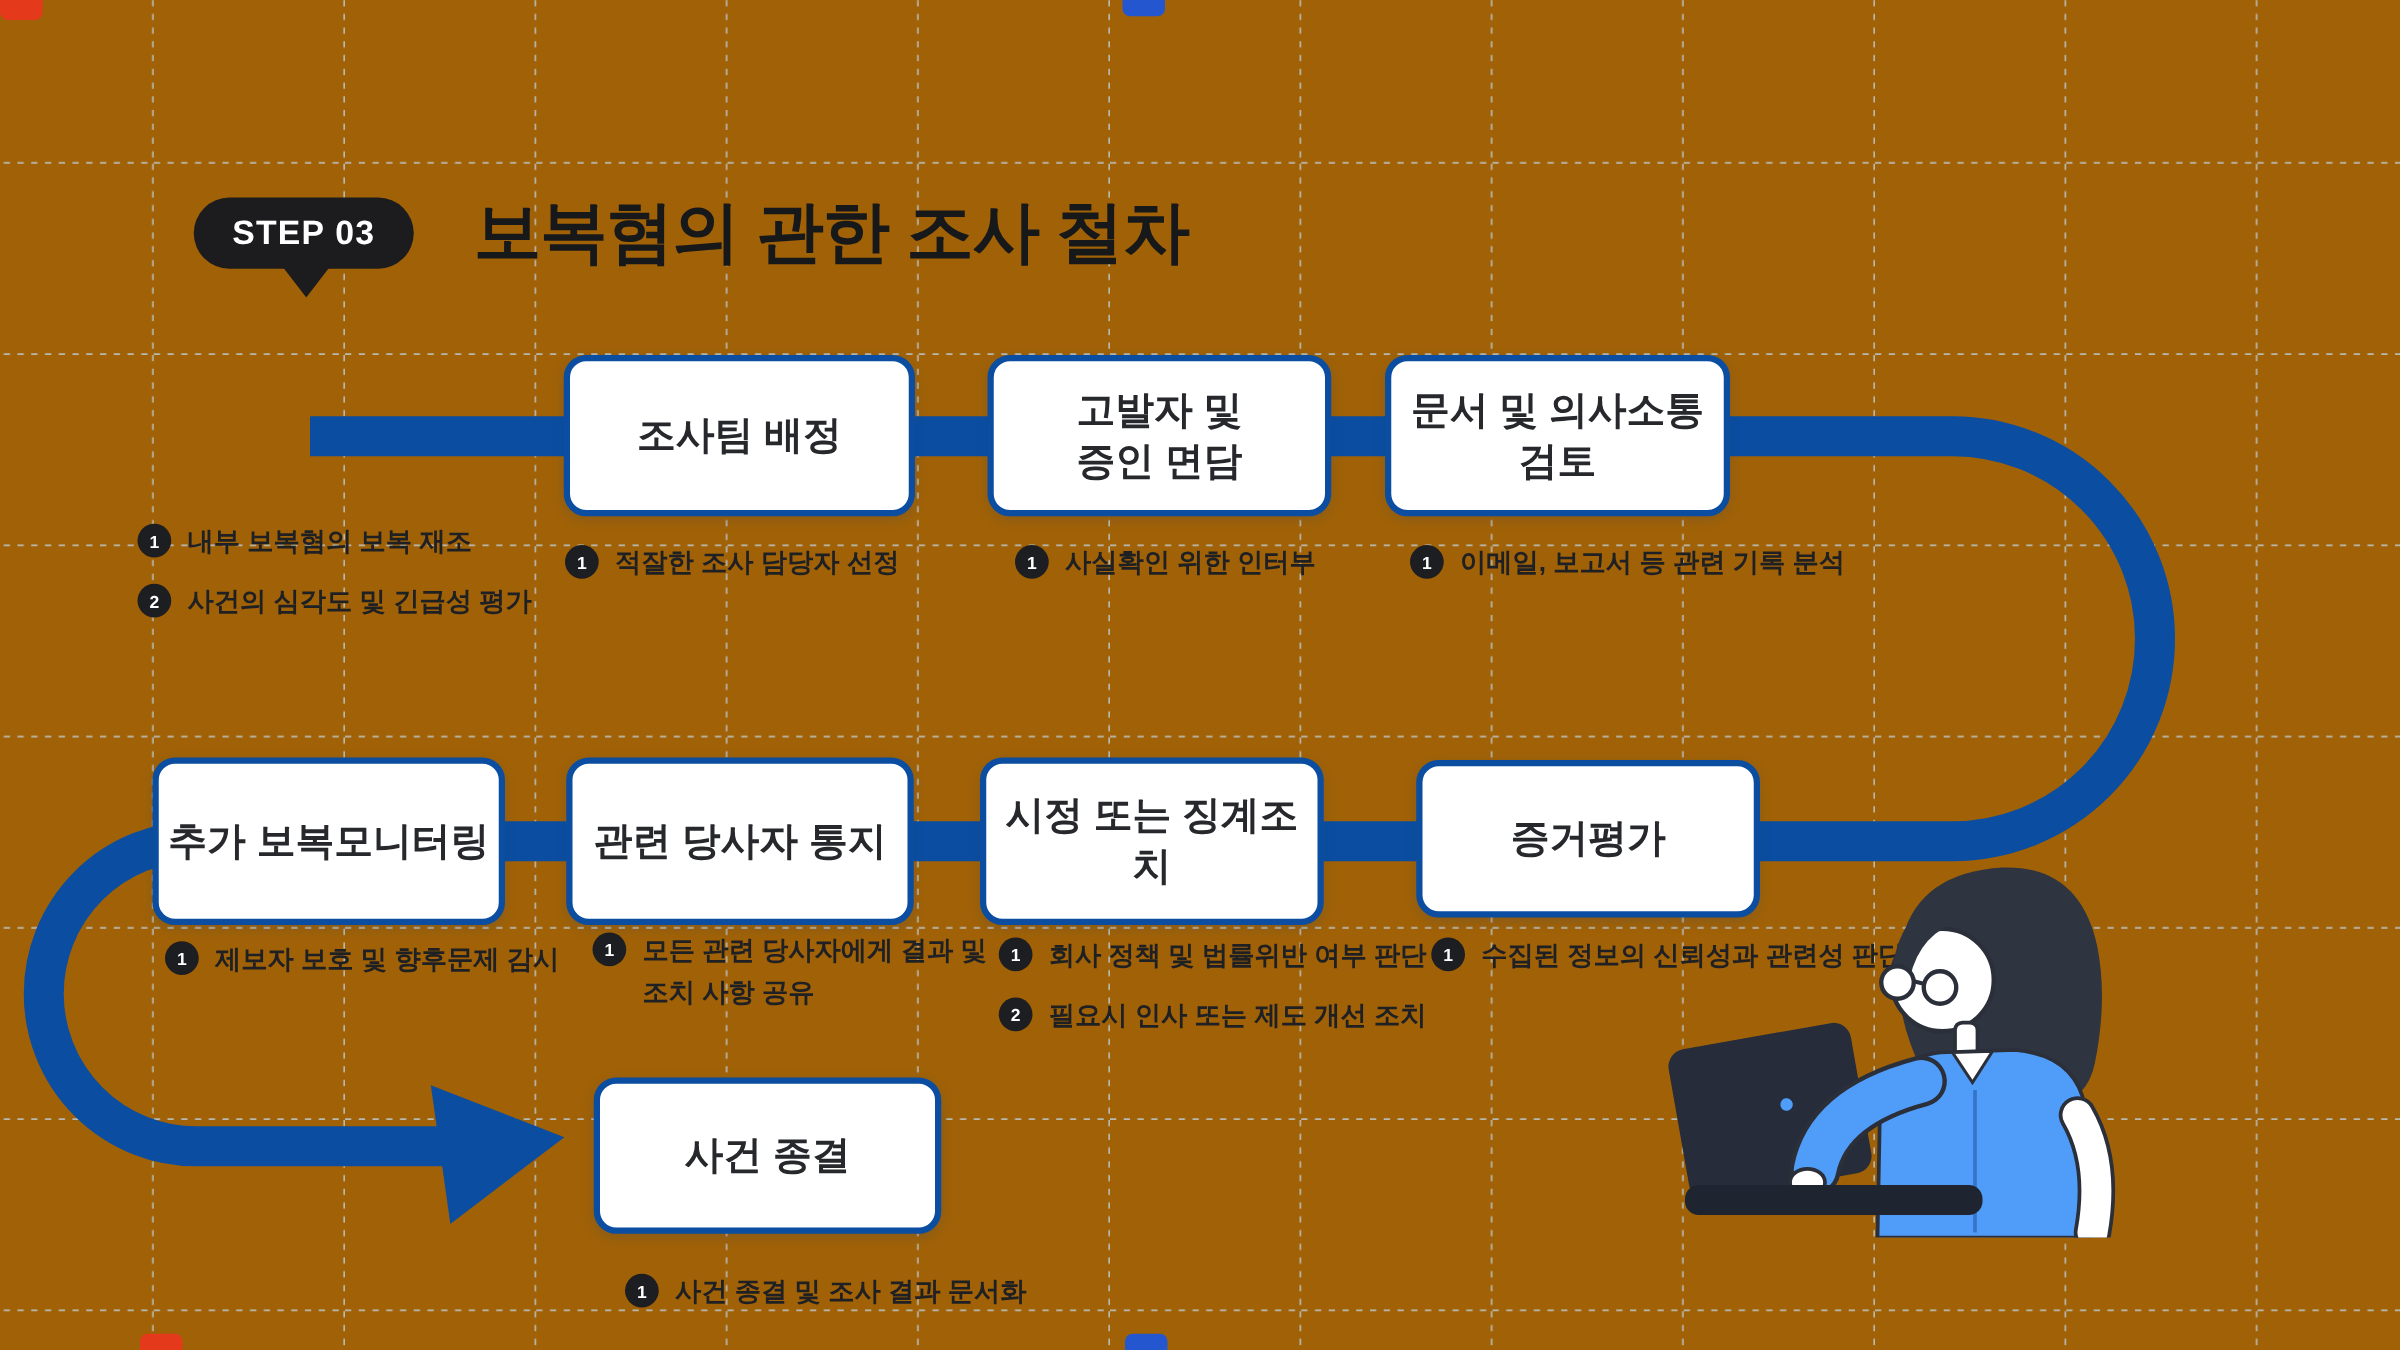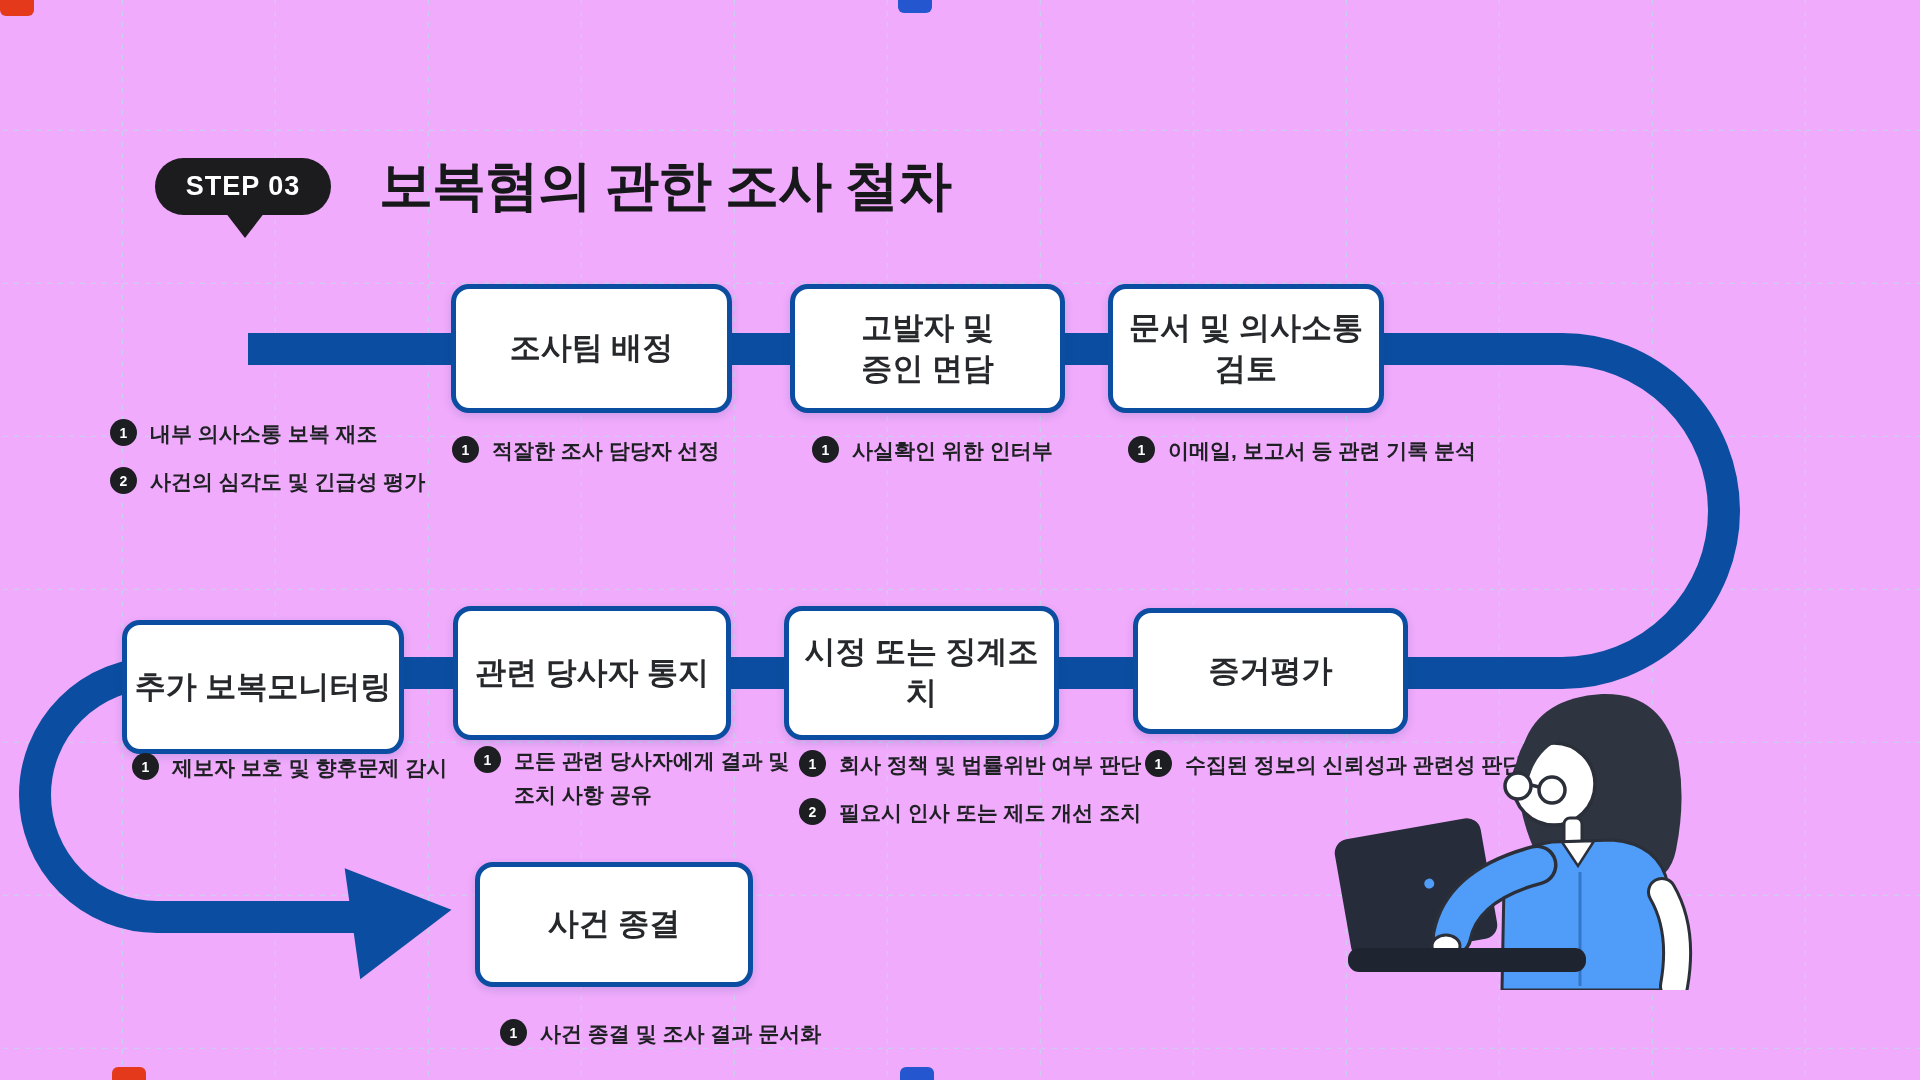--- a/index.html
+++ b/index.html
@@ -1,21 +1,21 @@
 <!DOCTYPE html>
 <html><head>
 <meta charset="utf-8">
 <style>
   html,body{margin:0;padding:0;}
   body{
     width:1920px;height:1080px;overflow:hidden;
     background:#d9e9f6;
     font-family:"Liberation Sans","DejaVu Sans",sans-serif;
   }
-  .stage{position:relative;width:1920px;height:1080px;background:#f0abfc;}
+  .stage{position:relative;width:1920px;height:1080px;background:#a16207;}
   svg.layer{position:absolute;left:0;top:0;}
   .grid-layer{z-index:1;}
   .flow-layer{z-index:2;}
 
   
   .header{position:absolute;left:155px;top:150px;display:flex;align-items:center;gap:48px;z-index:4;}
   .badge{
     position:relative;width:176px;height:57px;background:#1c1c1e;color:#fff;
     border-radius:30px;display:flex;align-items:center;justify-content:center;
     font-size:27px;font-weight:800;letter-spacing:1px;
@@ -88,21 +88,21 @@
 증인 면담</span>
   </div>
   <div class="node" style="left:1108px;top:284px;width:276px;height:129px;">
     <span>문서 및 의사소통
 검토</span>
   </div>
 
   <div class="bullets" style="left:110px;top:417px;">
     <div class="bullet">
       <span class="bnum">1</span>
-      <span class="btext">내부 의사소통 보복 재조</span>
+      <span class="btext">내부 보복혐의 보복 재조</span>
     </div>
     <div class="bullet">
       <span class="bnum">2</span>
       <span class="btext">사건의 심각도 및 긴급성 평가</span>
     </div>
   </div>
   <div class="bullets" style="left:452px;top:434px;">
     <div class="bullet">
       <span class="bnum">1</span>
       <span class="btext">적잘한 조사 담당자 선정</span>
@@ -114,21 +114,21 @@
       <span class="btext">사실확인 위한 인터부</span>
     </div>
   </div>
   <div class="bullets" style="left:1128px;top:434px;">
     <div class="bullet">
       <span class="bnum">1</span>
       <span class="btext">이메일, 보고서 등 관련 기록 분석</span>
     </div>
   </div>
 
-  <div class="node" style="left:122px;top:620px;width:282px;height:134px;text-align:center;">
+  <div class="node" style="left:122px;top:606px;width:282px;height:134px;text-align:center;">
     <span>추가 보복모니터링</span>
   </div>
   <div class="node" style="left:453px;top:606px;width:278px;height:134px;">
     <span>관련 당사자 통지</span>
   </div>
   <div class="node" style="left:784px;top:606px;width:275px;height:134px;">
     <span>시정 또는 징계조치</span>
   </div>
   <div class="node" style="left:1133px;top:608px;width:275px;height:126px;">
     <span>증거평가</span>

